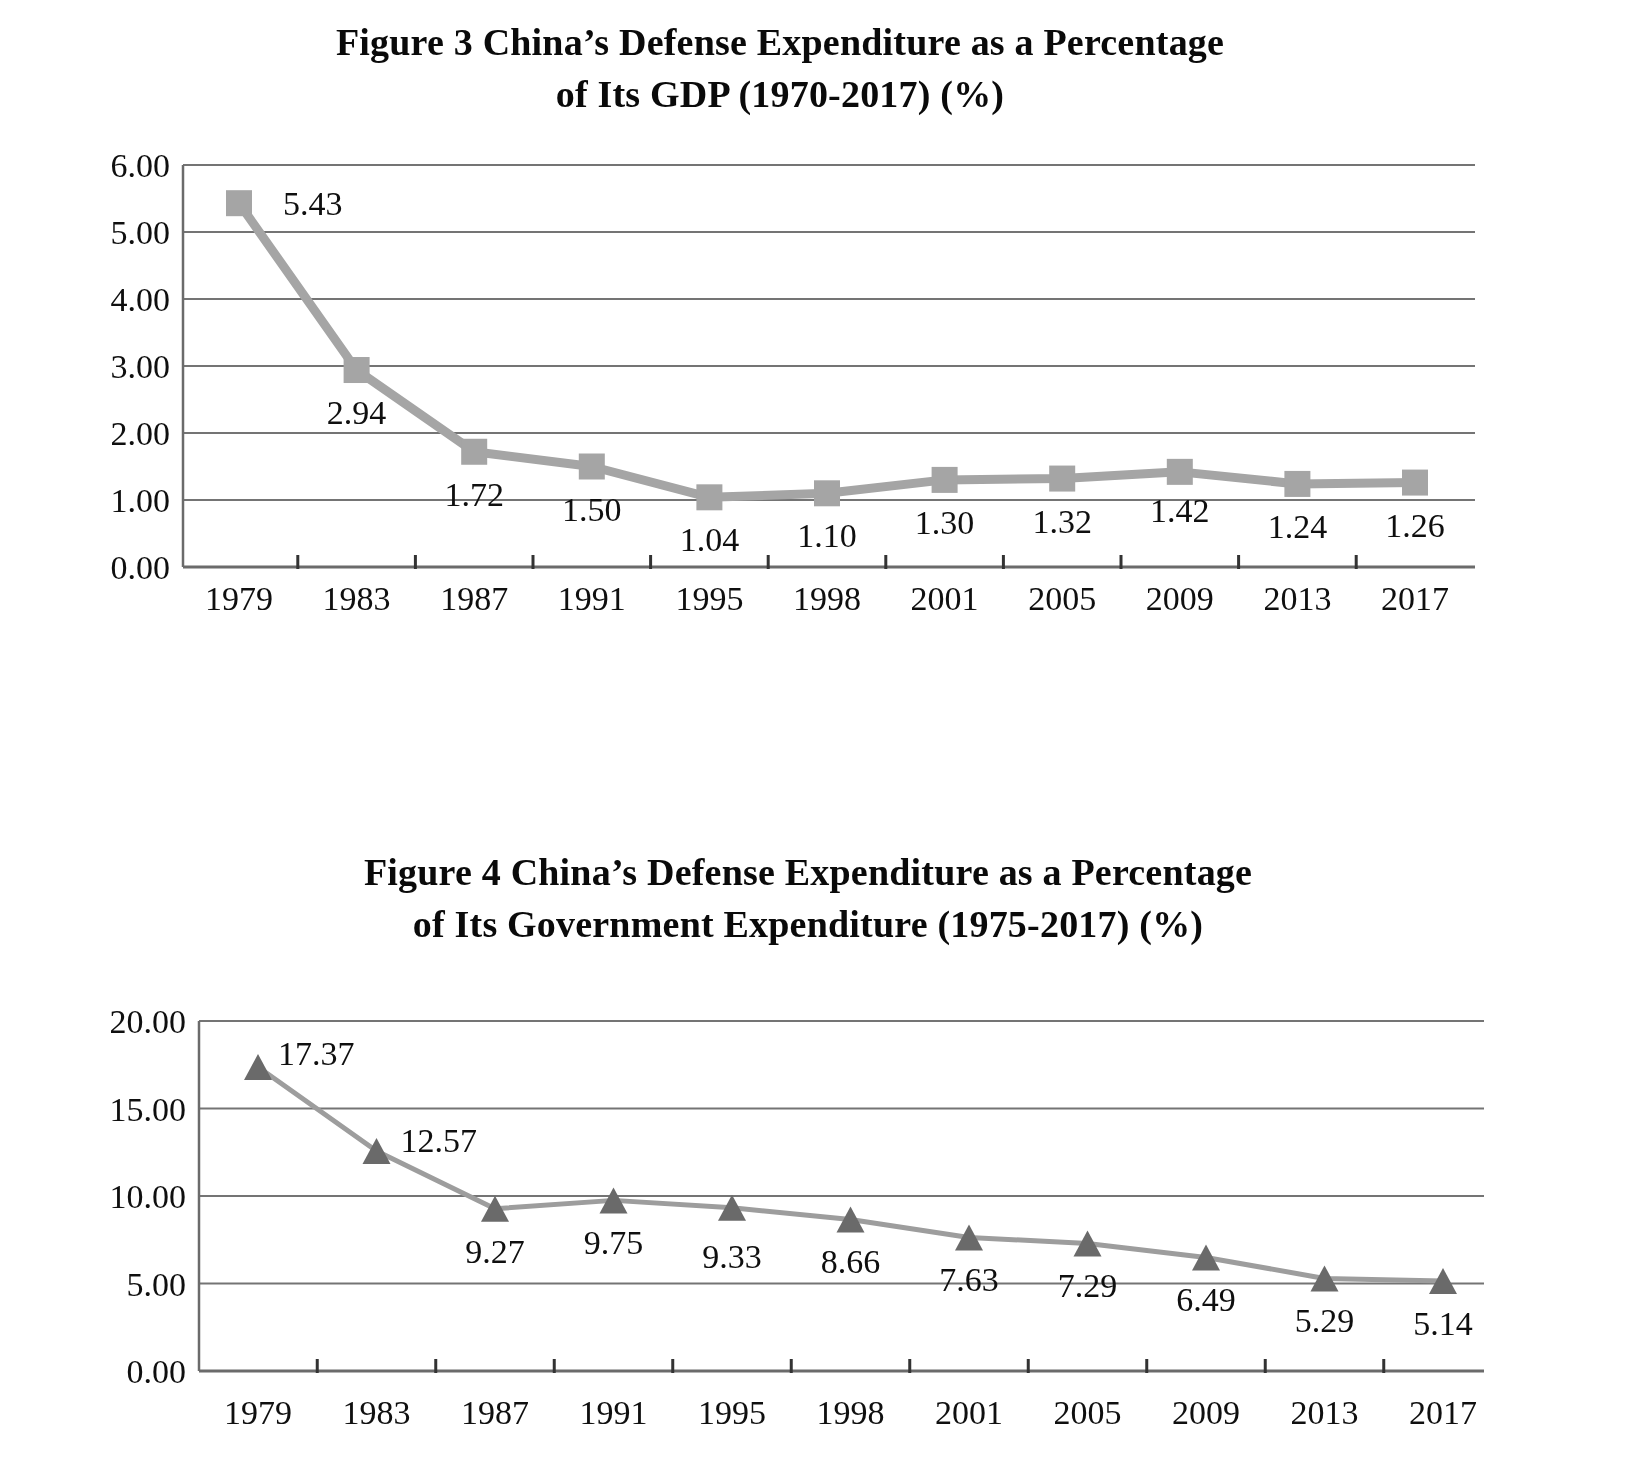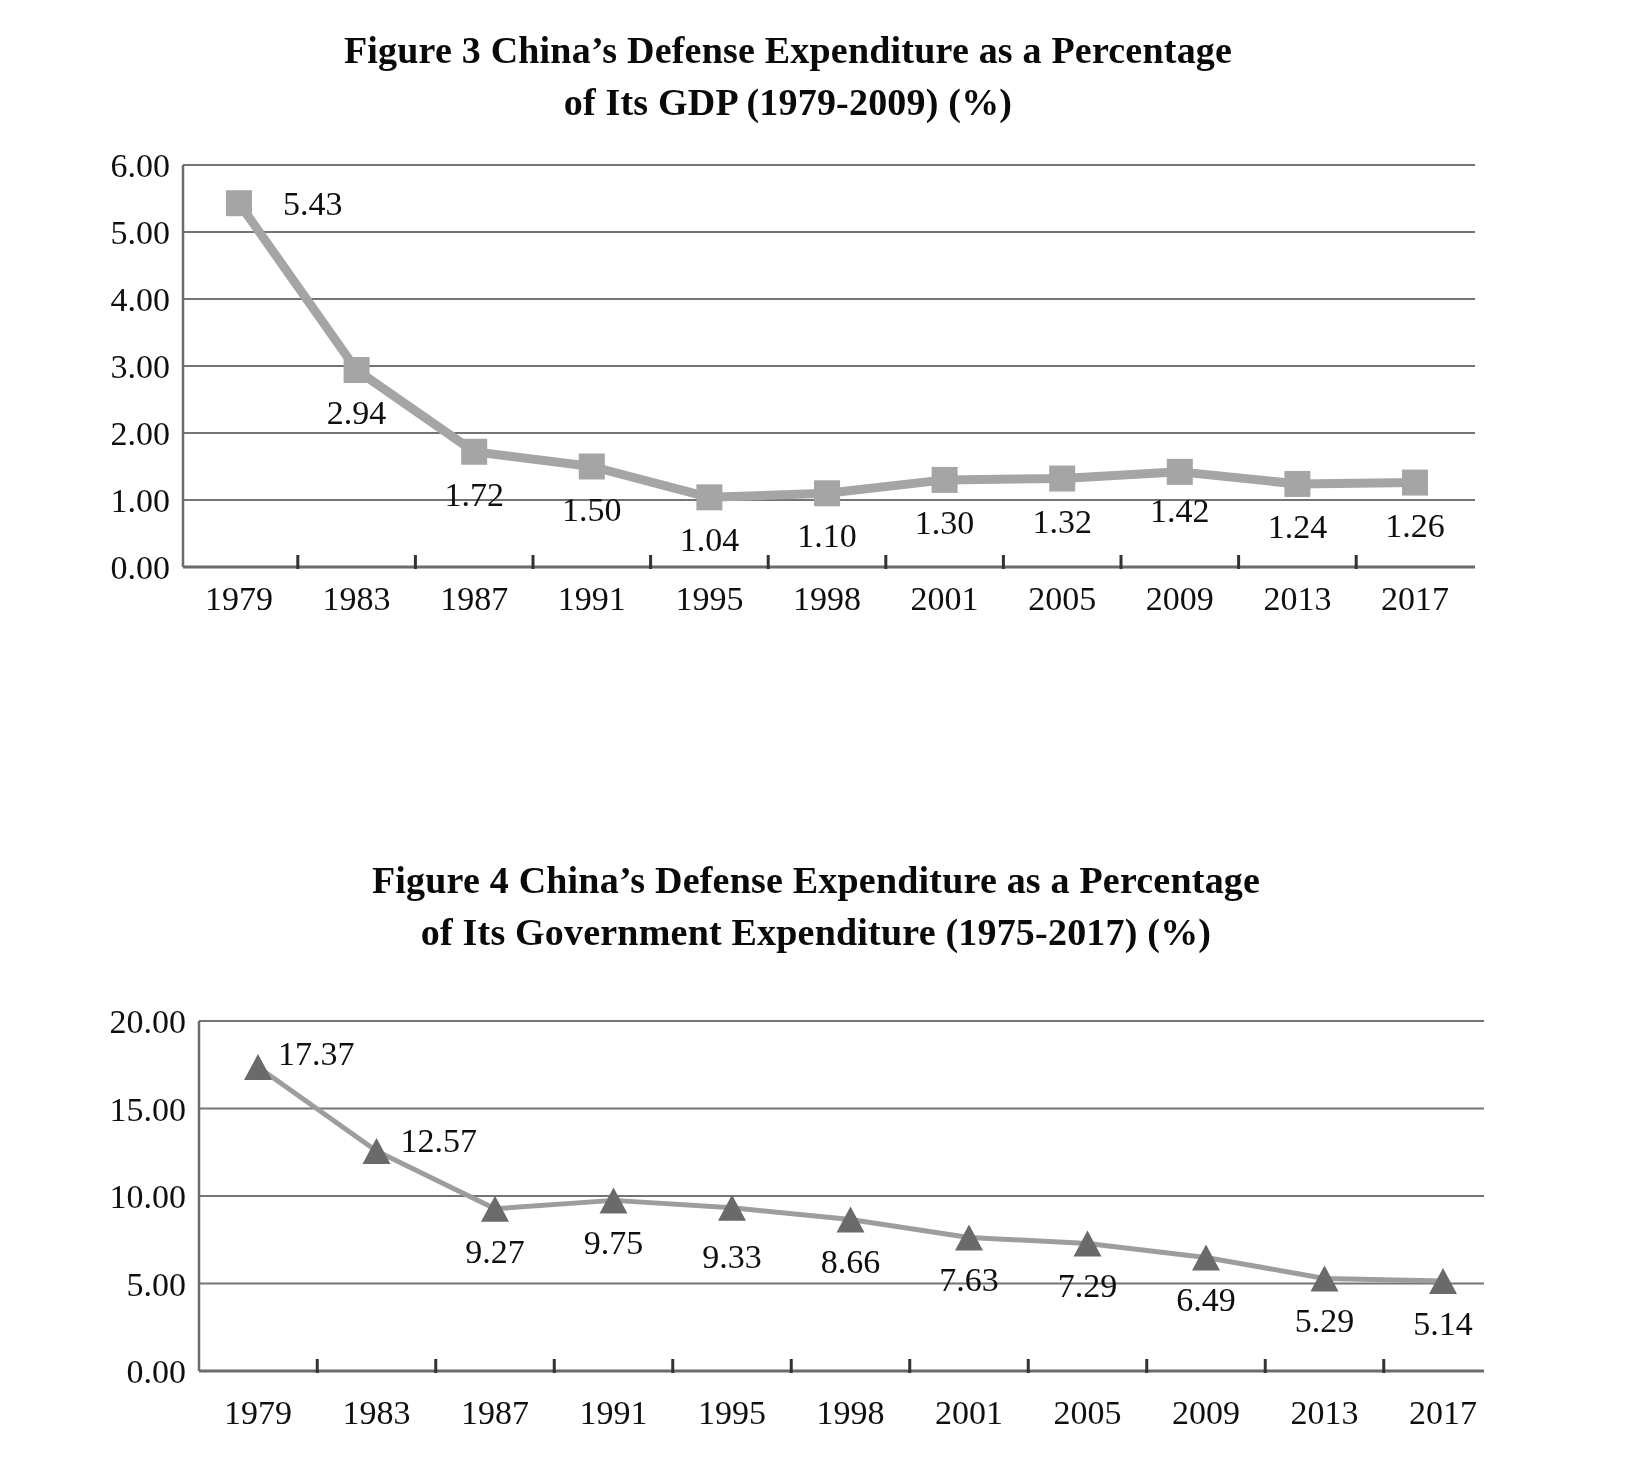--- a/index.html
+++ b/index.html
@@ -9,21 +9,21 @@
     width: 1638px;
     height: 1482px;
     background: #ffffff;
     font-family: "Liberation Serif", "DejaVu Serif", serif;
     overflow: hidden;
   }
   .fig-title {
     position: absolute;
     left: 0;
     width: 1560px;
-    margin: 8px;
+    margin: 0;
     text-align: center;
     font-family: "Liberation Serif", "DejaVu Serif", serif;
     font-weight: bold;
     font-size: 38px;
     line-height: 52px;
     color: #0a0a0a;
     letter-spacing: 0.2px;
   }
   #fig3-title { top: 16px; }
   #fig4-title { top: 846px; padding-left: 28px; }
@@ -34,21 +34,21 @@
   }
   svg text {
     font-family: "Liberation Serif", "DejaVu Serif", serif;
   }
 </style>
 </head>
 <body>
 
 <div class="page">
 
-  <h2 class="fig-title" id="fig3-title"><span>Figure 3 China’s Defense Expenditure as a Percentage</span><br><span>of Its GDP (1979-2009) (%)</span></h2>
+  <h2 class="fig-title" id="fig3-title"><span>Figure 3 China’s Defense Expenditure as a Percentage</span><br><span>of Its GDP (1970-2017) (%)</span></h2>
 
   <h2 class="fig-title" id="fig4-title"><span>Figure 4 China’s Defense Expenditure as a Percentage</span><br><span>of Its Government Expenditure (1975-2017) (%)</span></h2>
 
   <svg class="chart-canvas" id="charts" viewBox="0 0 1638 1482" xmlns="http://www.w3.org/2000/svg" aria-hidden="true">
       <g>
         <line x1="183" y1="500" x2="1475" y2="500" stroke="#747474" stroke-width="2"></line>
         <line x1="183" y1="433" x2="1475" y2="433" stroke="#747474" stroke-width="2"></line>
         <line x1="183" y1="366" x2="1475" y2="366" stroke="#747474" stroke-width="2"></line>
         <line x1="183" y1="299" x2="1475" y2="299" stroke="#747474" stroke-width="2"></line>
         <line x1="183" y1="232" x2="1475" y2="232" stroke="#747474" stroke-width="2"></line>

